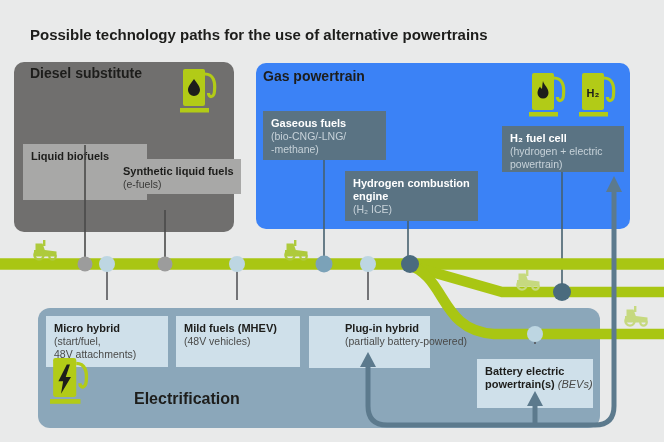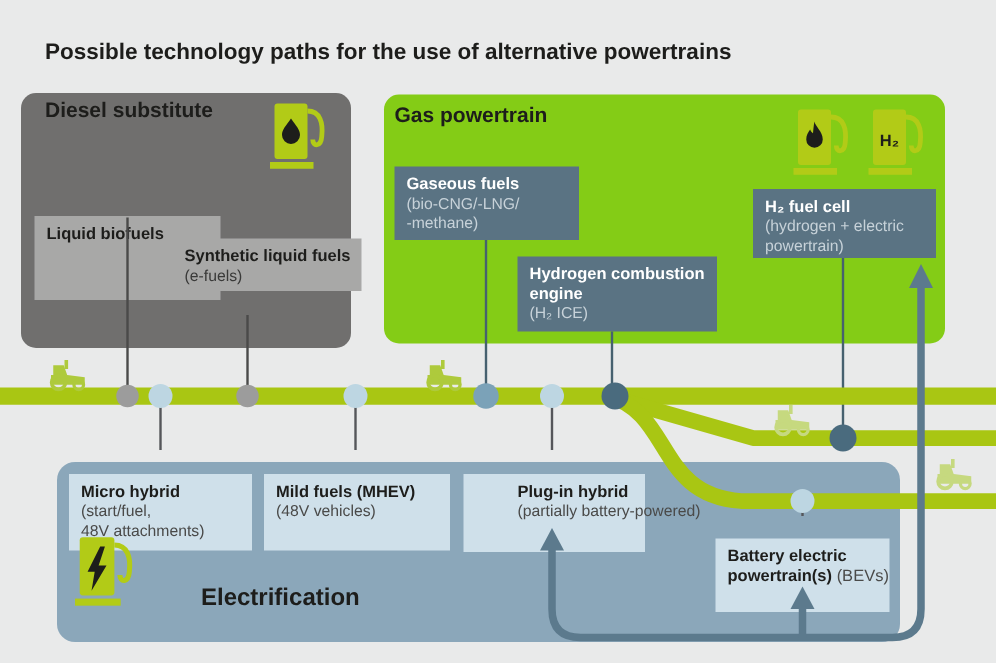--- a/index.html
+++ b/index.html
@@ -2,36 +2,36 @@
 <html><head>
 <meta charset="utf-8">
 <style>
   html,body{margin:0;padding:0;}
   body{font-family:"Liberation Sans","DejaVu Sans",sans-serif;}
   .canvas{position:relative;width:664px;height:442px;background:#e9eaea;overflow:hidden;}
   .abs{position:absolute;}
   .page-title{left:30px;top:26px;font-size:15px;font-weight:bold;color:#1d1d1b;white-space:nowrap;}
   .panel{position:absolute;}
   .panel-diesel{left:14px;top:62px;width:220px;height:170px;background:#706f6e;border-radius:10px;}
-  .panel-gas{left:256px;top:63px;width:374px;height:166px;background:#84cc16;border-radius:10px;}
+  .panel-gas{left:256px;top:63px;width:374px;height:166px;background:#3b82f6;border-radius:10px;}
   .panel-elec{left:38px;top:308px;width:562px;height:120px;background:#8ba7ba;border-radius:12px;}
   .panel-label{position:absolute;font-size:14px;font-weight:bold;color:#1d1d1b;white-space:nowrap;}
   .item{position:absolute;padding:6px 8px;box-sizing:border-box;}
   .item .t{font-size:11px;font-weight:bold;line-height:13px;white-space:nowrap;}
   .item .s{font-size:10.5px;line-height:13px;white-space:nowrap;}
   .item-gray{background:#a8a8a7;}
   .item-gray .t{color:#1d1d1b;}
   .item-gray .s{color:#3a3a39;}
   .item-slate{background:#5a7383;}
   .item-slate .t{color:#ffffff;}
   .item-slate .s{color:#c7d2d9;}
   .item-light{background:#cfe0ea;}
   .item-light .t{color:#1d1d1b;}
   .item-light .s{color:#4a4a49;}
-  .s-inline{font-weight:normal;color:#4a4a49;}
+  .s-inline{font-weight:normal;color:#4a4a49;font-style:italic;}
   .elec-label{position:absolute;left:96px;top:82px;font-size:16px;font-weight:bold;color:#1d1d1b;white-space:nowrap;}
   svg.overlay{position:absolute;left:0;top:0;pointer-events:none;}
 </style>
 </head>
 <body>
 
 <div class="canvas">
 
   <div class="abs page-title">Possible technology paths for the use of alternative powertrains</div>
 

